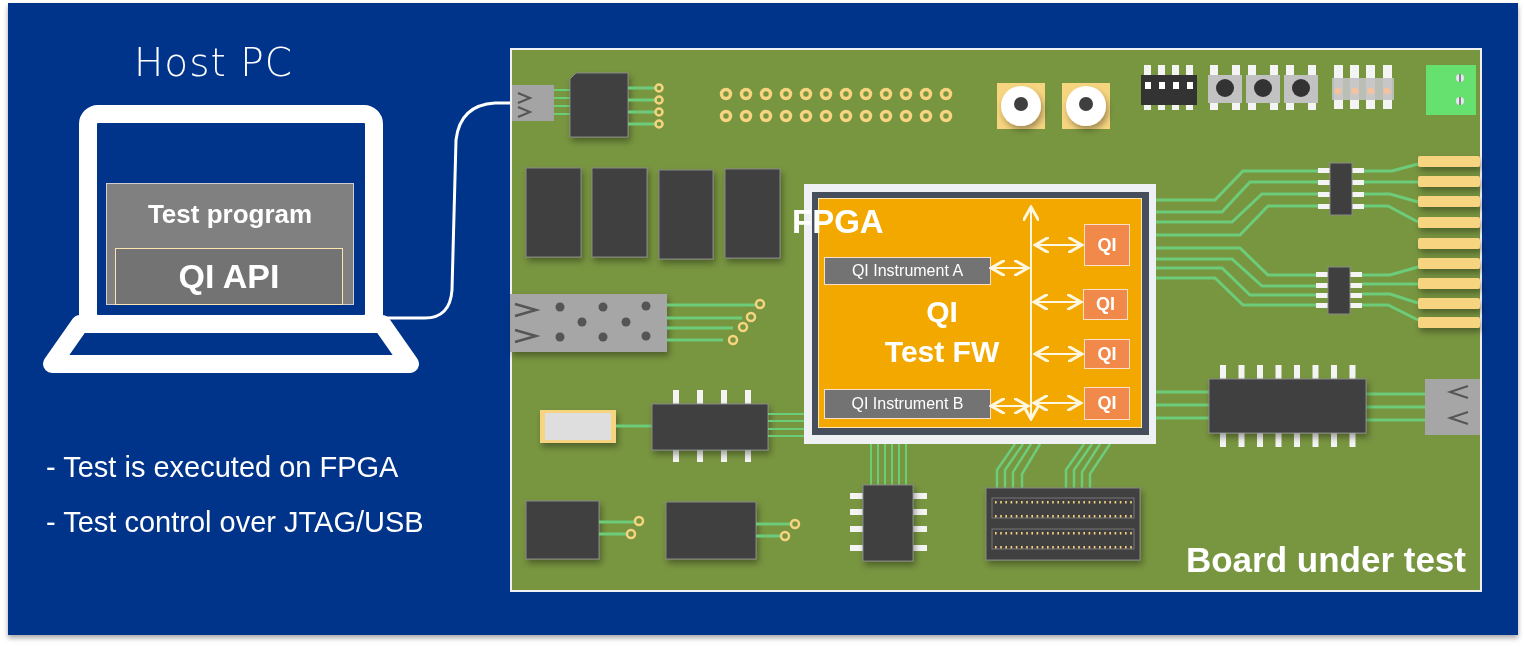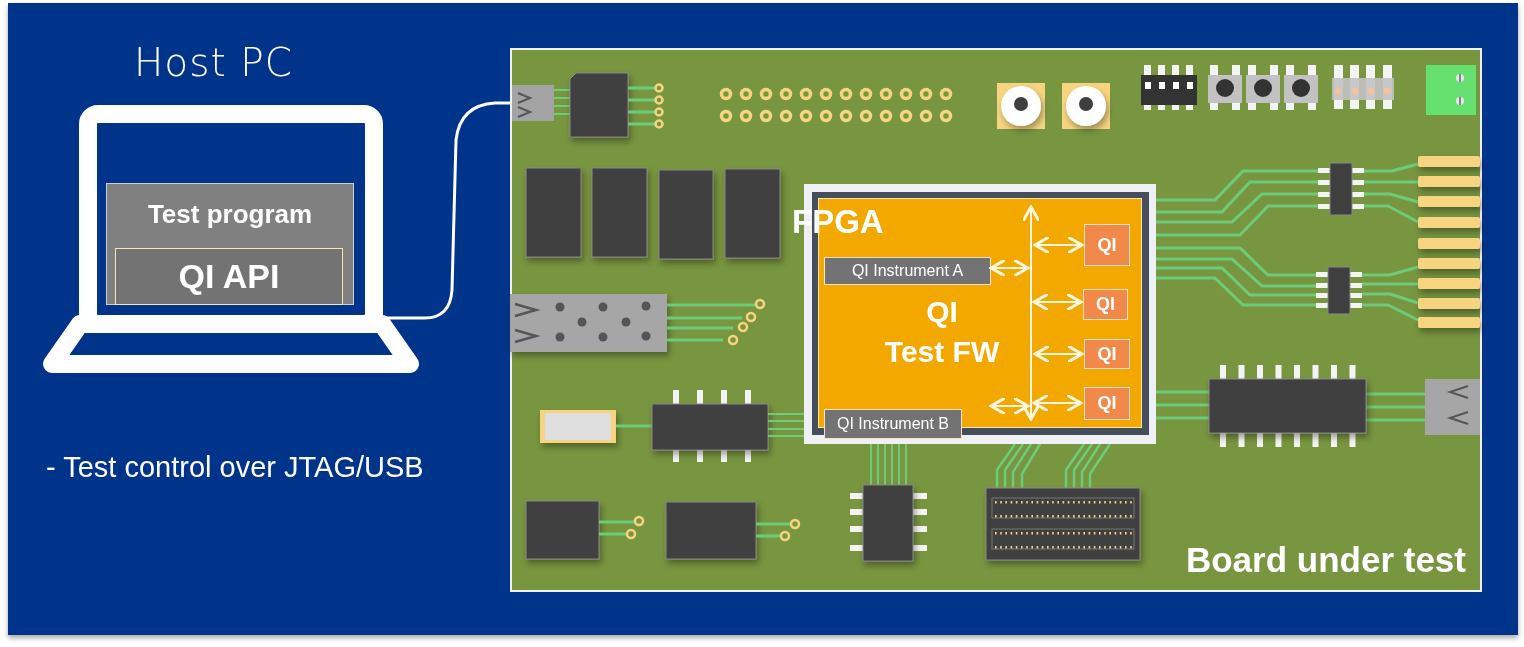--- a/index.html
+++ b/index.html
@@ -36,20 +36,21 @@
   </g>
   <path d="M382 318 L425 318 Q450 318 452 290 L456 140 Q460 105 495 103 L515 103" fill="none" stroke="#ffffff" stroke-width="3"></path>
 </svg>
 
 <div class="test-program">
   <div class="test-program-label">Test program</div>
 </div>
 <div class="qi-api">QI API</div>
 
 <div class="bullets">
+  <div>- Test is executed on FPGA</div>
   <div>- Test control over JTAG/USB</div>
 </div>
 
 <div class="board">
   <div class="board-label">Board under test</div>
 </div>
 
 <svg width="1524" height="647">
   <defs>
     <filter id="sh" x="-20%" y="-20%" width="150%" height="160%">
@@ -500,21 +501,21 @@
 
 <div class="fpga-frame"></div>
 <div class="fpga-inner"></div>
 <div class="fpga-core"></div>
 <div class="fpga-title">FPGA</div>
 <div class="fw-title">
   <div>QI</div>
   <div>Test FW</div>
 </div>
 <div class="inst" style="left:824px;top:257px;width:167px;height:28px;line-height:26px;">QI Instrument A</div>
-<div class="inst" style="left:824px;top:409px;width:138px;height:30px;line-height:28px;">QI Instrument B</div>
+<div class="inst" style="left:824px;top:389px;width:167px;height:30px;line-height:28px;">QI Instrument B</div>
 <div class="qi-small" style="left:1084px;top:224px;width:46px;height:42px;line-height:40px;">QI</div>
 <div class="qi-small" style="left:1083px;top:289px;width:45px;height:31px;line-height:29px;">QI</div>
 <div class="qi-small" style="left:1084px;top:339px;width:46px;height:30px;line-height:28px;">QI</div>
 <div class="qi-small" style="left:1084px;top:387px;width:46px;height:33px;line-height:31px;">QI</div>
 
 <svg width="1524" height="647">
   <defs>
     <marker id="ah" markerWidth="8" markerHeight="8" refX="6" refY="4" orient="auto-start-reverse">
       <path d="M0 0 L7 4 L0 8" fill="none" stroke="#fff7e0" stroke-width="1.5"></path>
     </marker>

